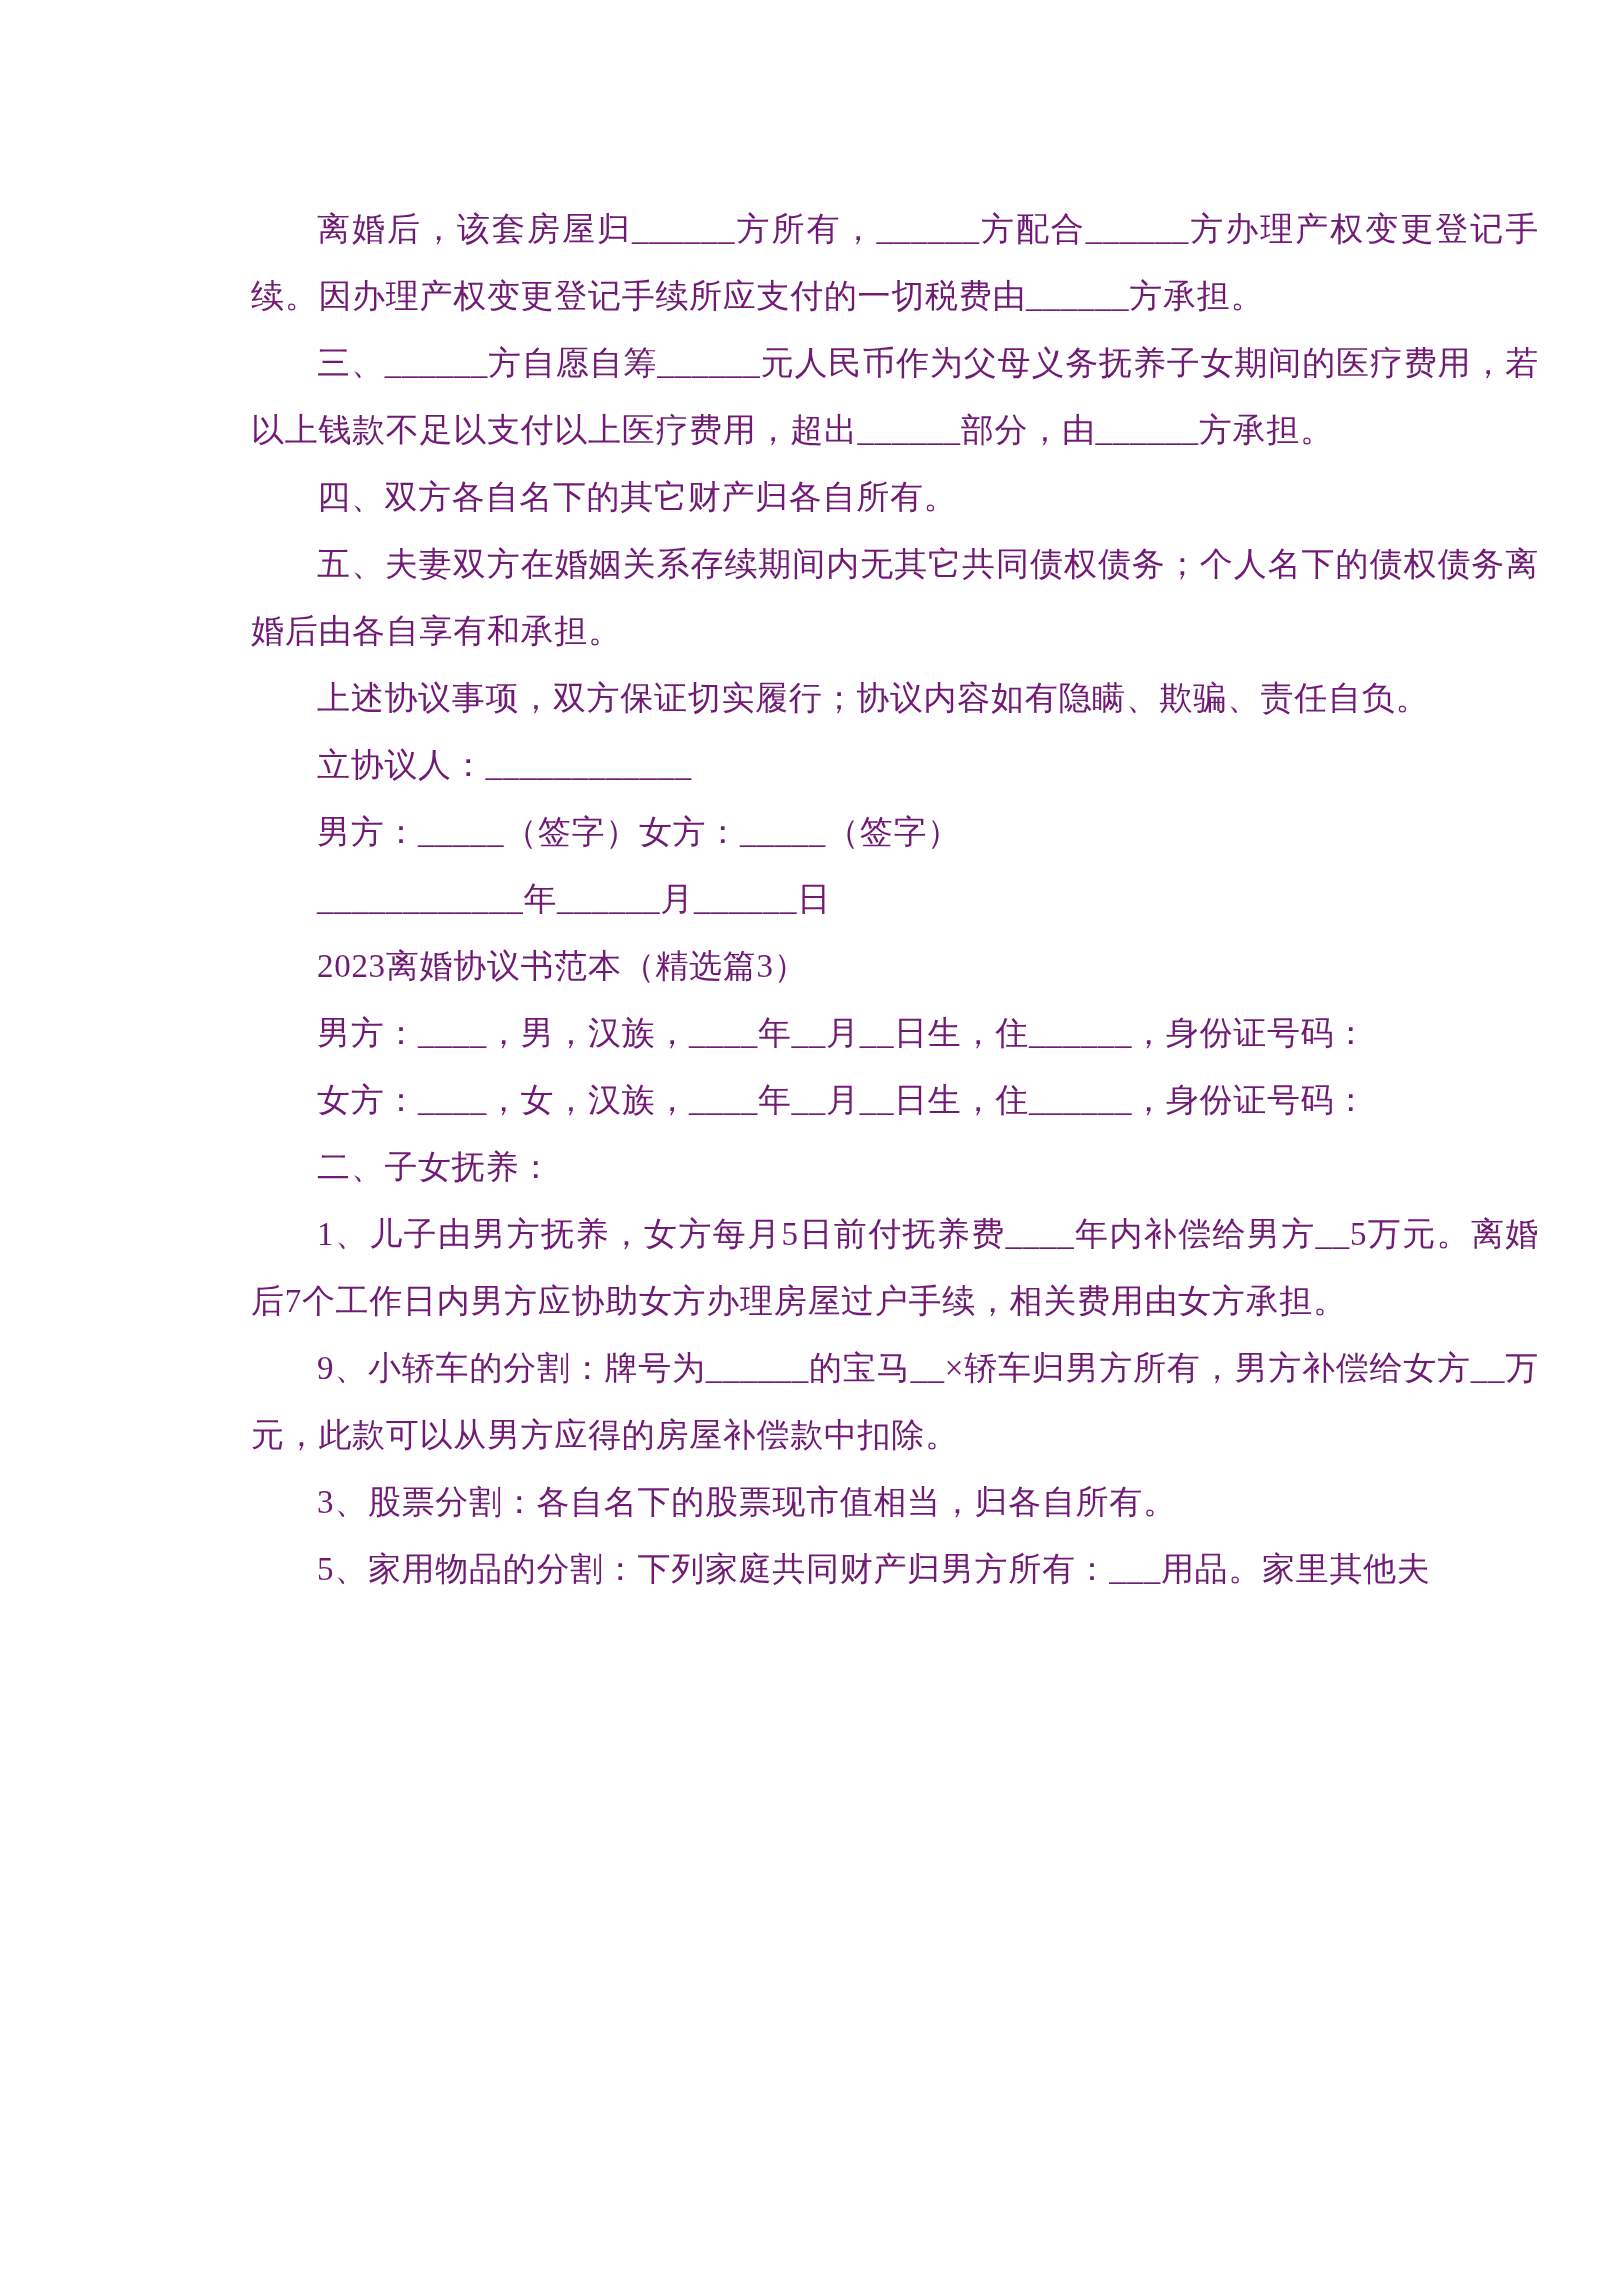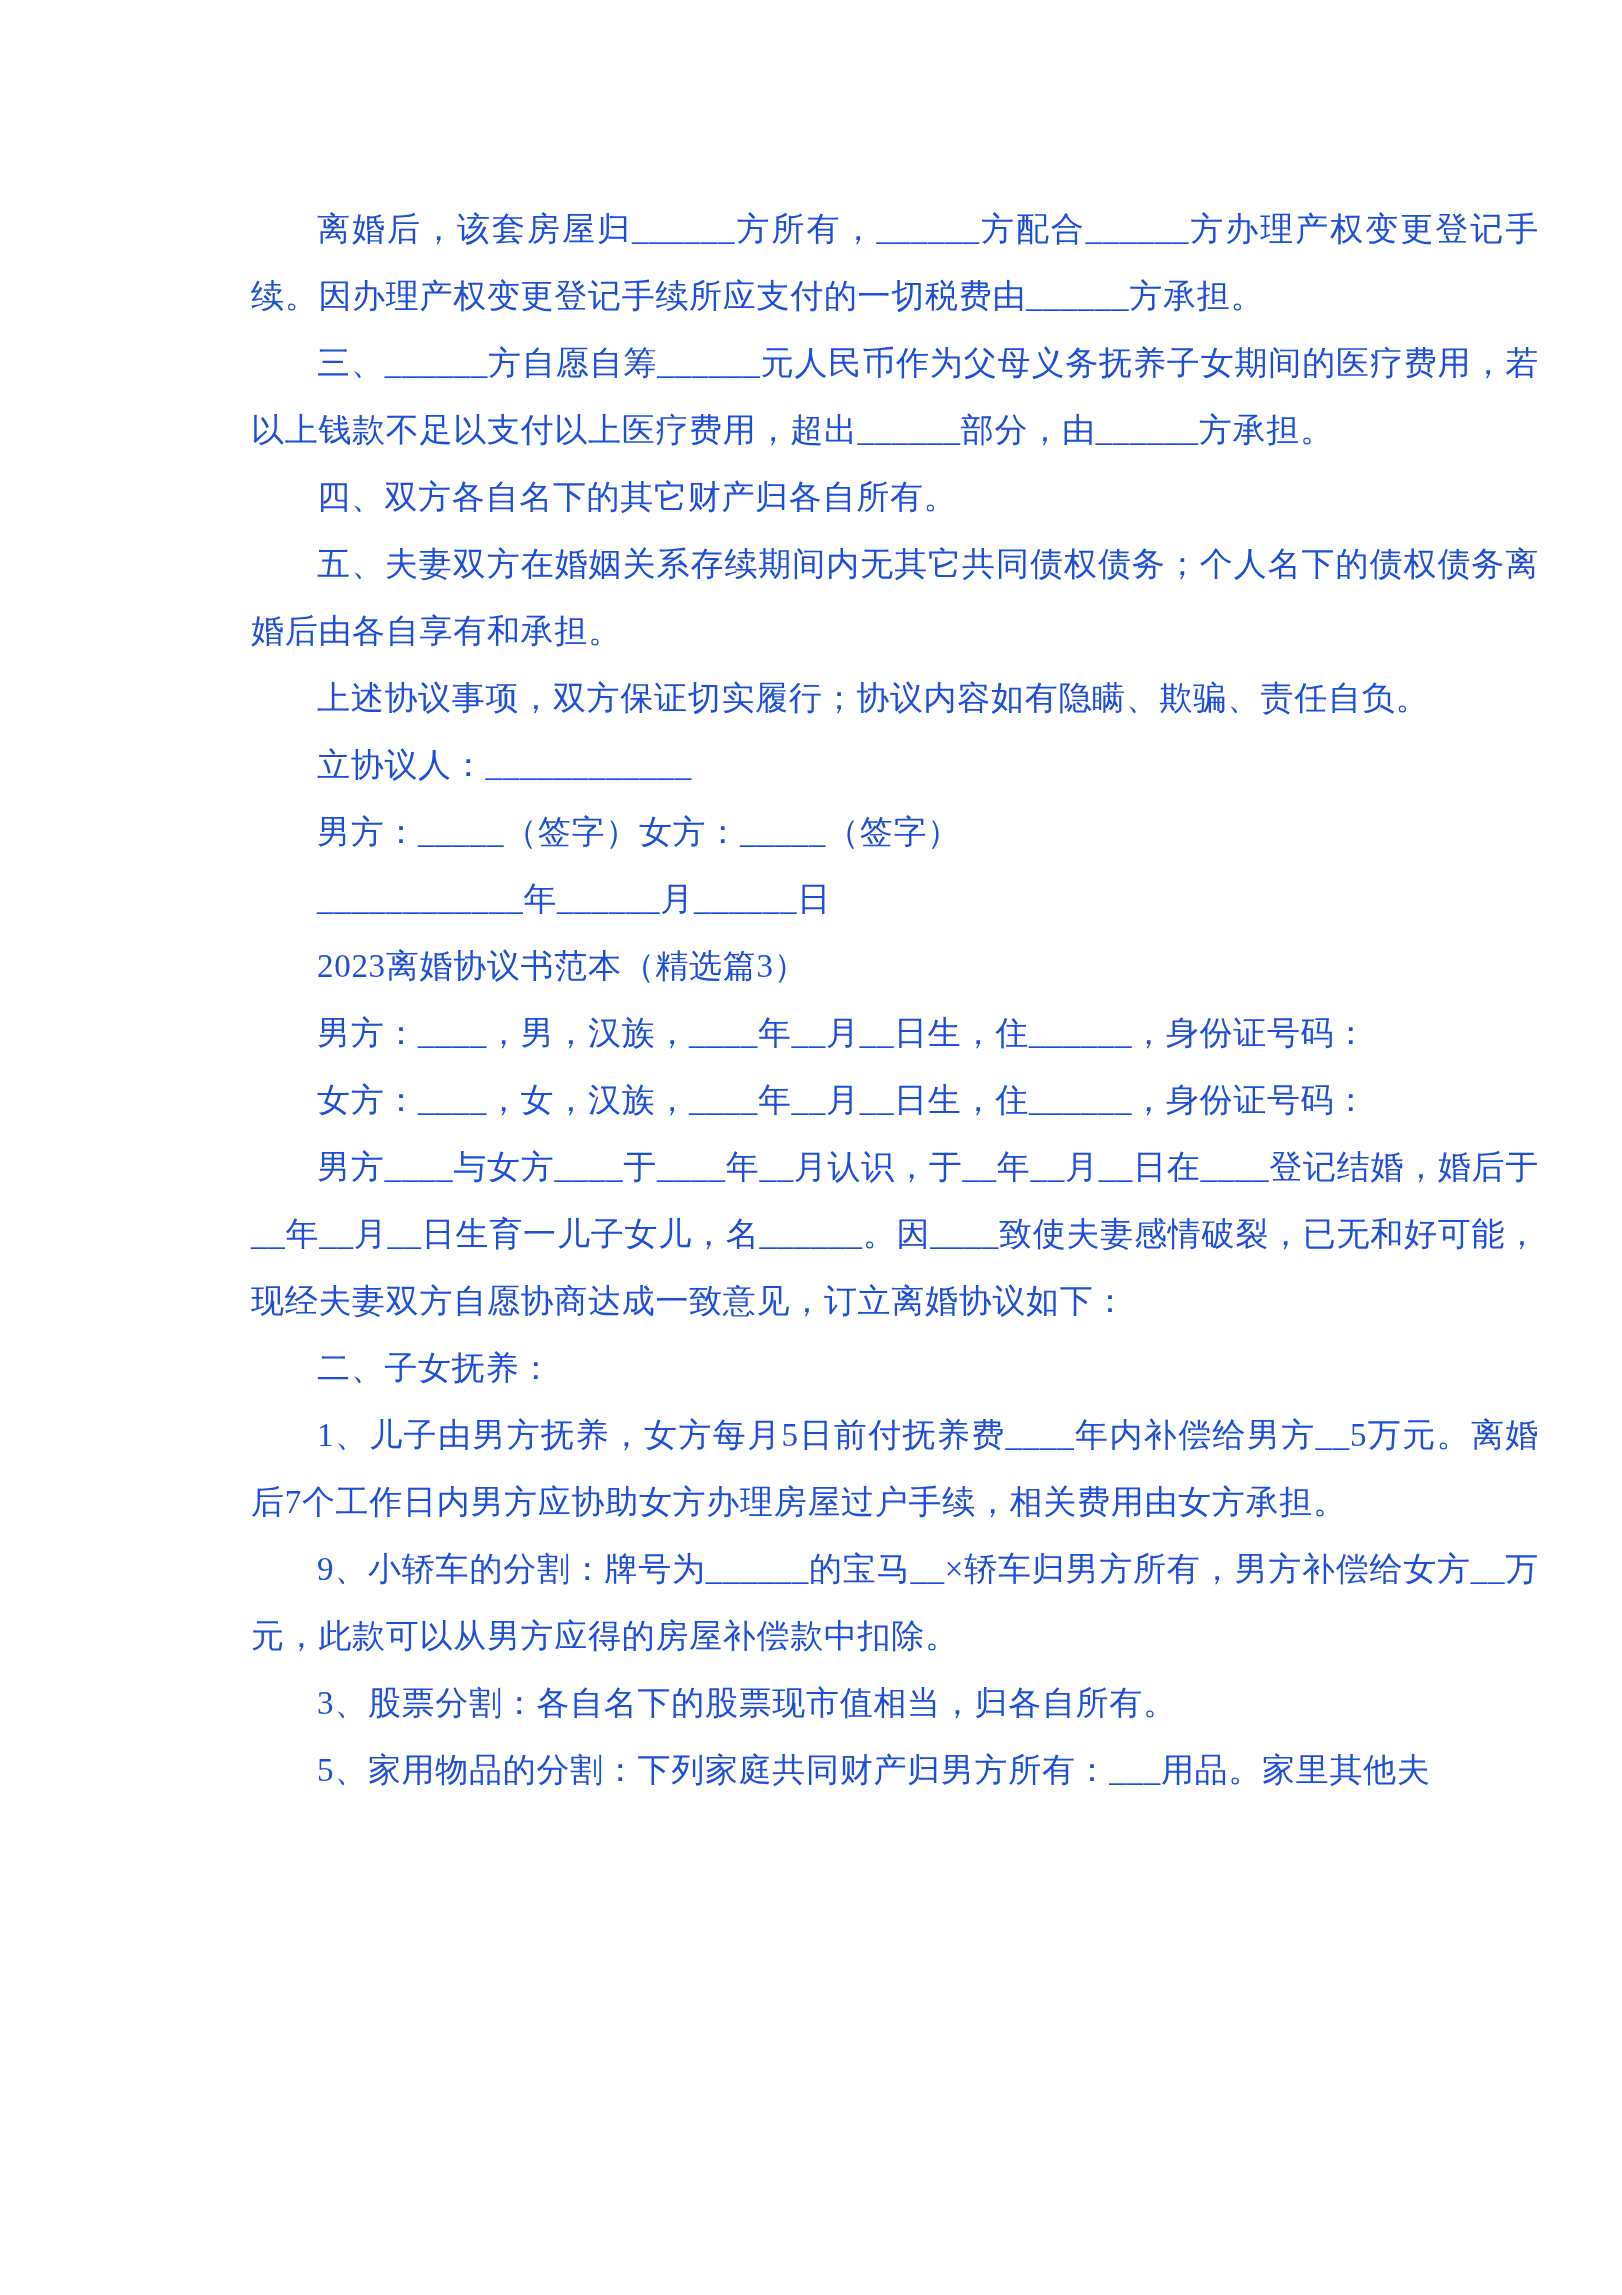--- a/index.html
+++ b/index.html
@@ -8,21 +8,21 @@
     background: #e8e8e8;
   }
   .page {
     position: relative;
     width: 1623px;
     height: 2295px;
     margin: 0 auto;
     background: #ffffff;
     box-sizing: border-box;
     padding: 196px 84px 131px 251px;
-    color: #1d4ed8;
+    color: #701a75;
     font-family: "Liberation Serif", "DejaVu Serif", serif;
     font-size: 33px;
     line-height: 67px;
     overflow: hidden;
   }
   .doc-body p {
     margin: 0;
     padding: 0;
     text-indent: 2em;
     text-align: justify;
@@ -39,21 +39,20 @@
     <p>三、______方自愿自筹______元人民币作为父母义务抚养子女期间的医疗费用，若以上钱款不足以支付以上医疗费用，超出______部分，由______方承担。</p>
     <p>四、双方各自名下的其它财产归各自所有。</p>
     <p>五、夫妻双方在婚姻关系存续期间内无其它共同债权债务；个人名下的债权债务离婚后由各自享有和承担。</p>
     <p>上述协议事项，双方保证切实履行；协议内容如有隐瞒、欺骗、责任自负。</p>
     <p>立协议人：____________</p>
     <p>男方：_____（签字）女方：_____（签字）</p>
     <p>____________年______月______日</p>
     <p>2023离婚协议书范本（精选篇3）</p>
     <p>男方：____，男，汉族，____年__月__日生，住______，身份证号码：</p>
     <p>女方：____，女，汉族，____年__月__日生，住______，身份证号码：</p>
-    <p>男方____与女方____于____年__月认识，于__年__月__日在____登记结婚，婚后于__年__月__日生育一儿子女儿，名______。因____致使夫妻感情破裂，已无和好可能，现经夫妻双方自愿协商达成一致意见，订立离婚协议如下：</p>
     <p>二、子女抚养：</p>
     <p>1、儿子由男方抚养，女方每月5日前付抚养费____年内补偿给男方__5万元。离婚后7个工作日内男方应协助女方办理房屋过户手续，相关费用由女方承担。</p>
     <p>9、小轿车的分割：牌号为______的宝马__×轿车归男方所有，男方补偿给女方__万元，此款可以从男方应得的房屋补偿款中扣除。</p>
     <p>3、股票分割：各自名下的股票现市值相当，归各自所有。</p>
     <p>5、家用物品的分割：下列家庭共同财产归男方所有：___用品。家里其他夫</p>
   </div>
 </div>
 
 
 </body></html>

